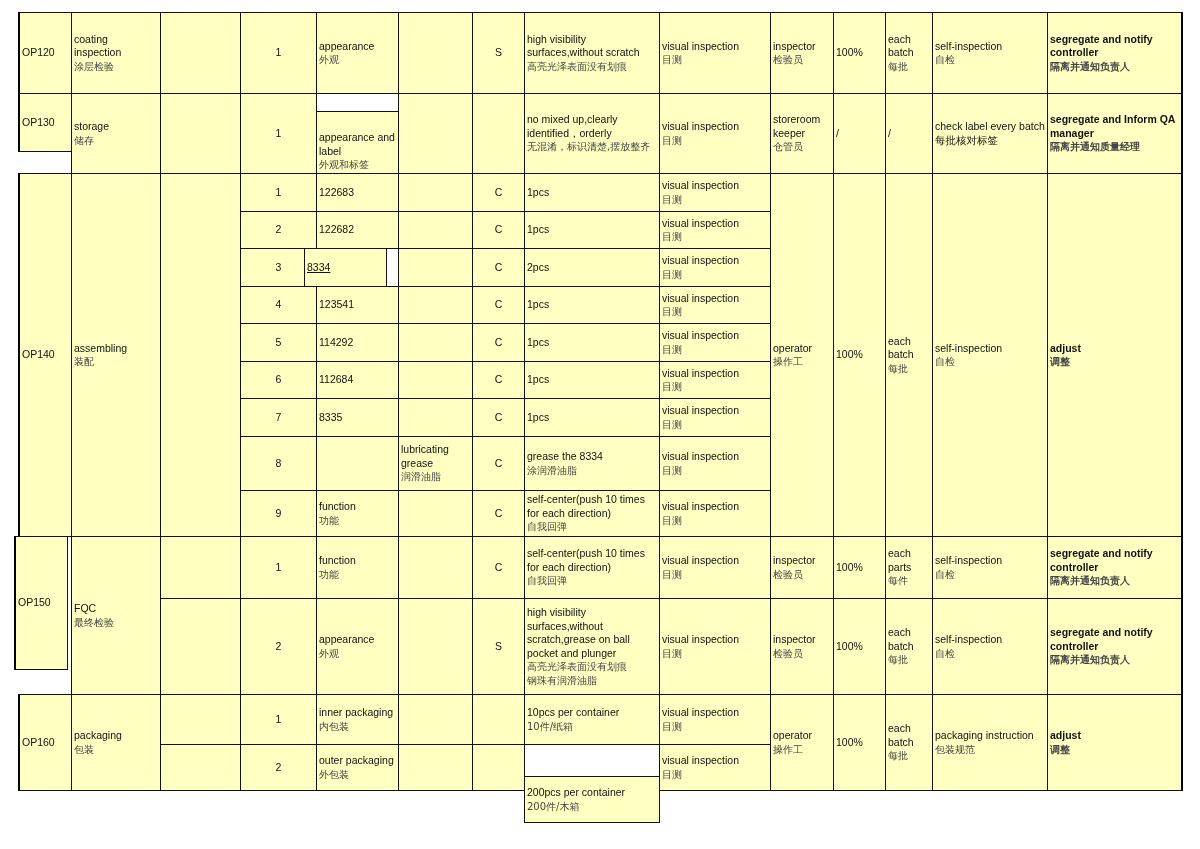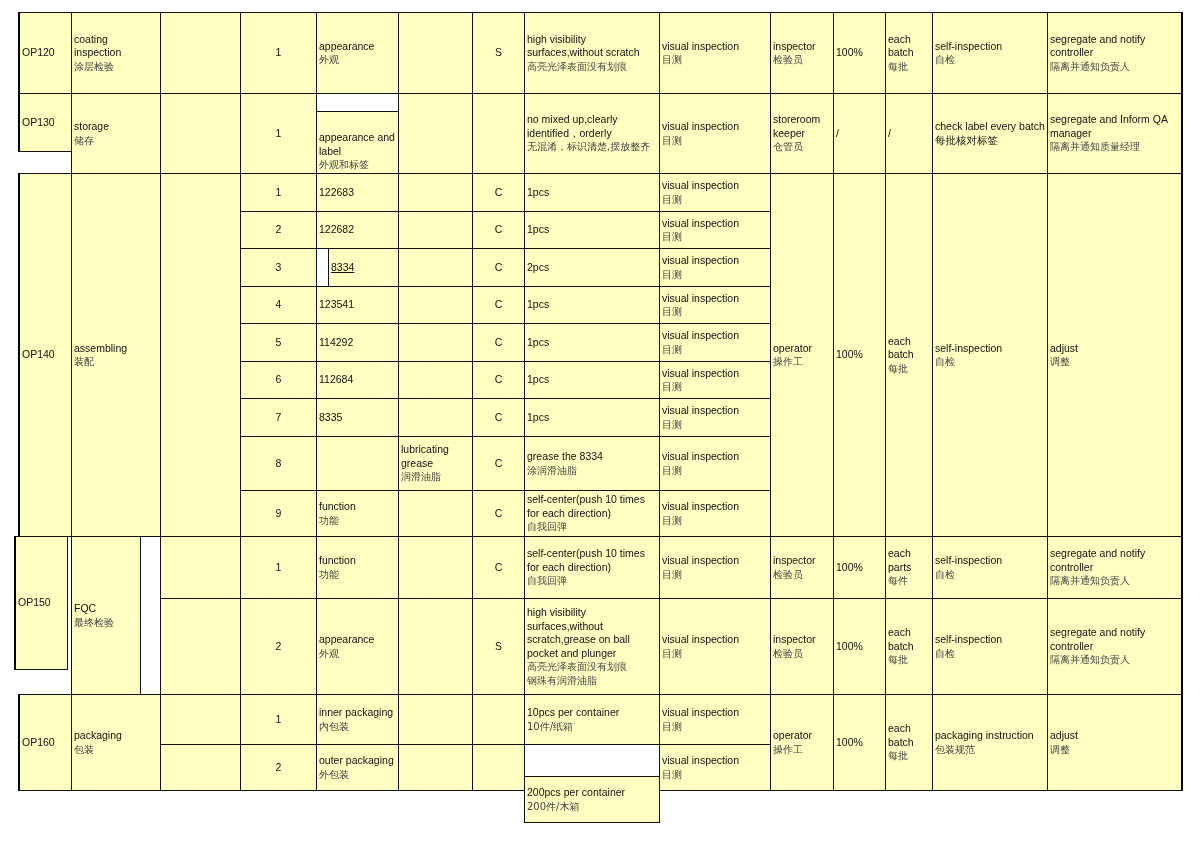--- a/index.html
+++ b/index.html
@@ -8,21 +8,21 @@
   #sheet { position:absolute; left:0; top:0; width:1200px; height:849px; }
   .cell { position:absolute; box-sizing:border-box; background:#FFFFC2;
           border:1px solid #111; display:flex; align-items:center;
           padding:0 2px; font-size:10.5px; line-height:13.5px; color:#111;
           overflow:hidden; }
   .cell.center { justify-content:center; text-align:center; }
   .cell .txt { display:block; white-space:pre-line; }
   .cell .en { display:block; color:#111; }
   .cell .zh { display:block; color:#444; font-family:"DejaVu Sans",sans-serif; font-size:10px; }
   .thick-l { border-left:2px solid #000; }
-  .thick-r { border-right:2px solid #000; }
+  .thick-r { border-right:2px solid #000;font-weight:bold; }
 </style>
 </head>
 <body>
 
 <div id="sheet">
     <div class="cell thick-l" style="left: 18px; top: 12px; width: 54px; height: 82px;">
       <span class="txt"><span class="en">OP120</span></span>
     </div>
     <div class="cell" style="left: 71px; top: 12px; width: 90px; height: 82px;">
       <span class="txt"><span class="en">coating inspection</span><span class="zh">涂层检验</span></span>
@@ -146,21 +146,21 @@
     </div>
     <div class="cell" style="left: 524px; top: 211px; width: 136px; height: 38px;">
       <span class="txt"><span class="en">1pcs</span></span>
     </div>
     <div class="cell" style="left: 659px; top: 211px; width: 112px; height: 38px;">
       <span class="txt"><span class="en">visual inspection</span><span class="zh">目测</span></span>
     </div>
     <div class="cell center" style="left: 240px; top: 248px; width: 77px; height: 39px;">
       <span class="txt"><span class="en">3</span></span>
     </div>
-    <div class="cell" style="left: 328px; top: 248px; width: 83px; height: 39px; text-decoration: underline;">
+    <div class="cell" style="left: 304px; top: 248px; width: 83px; height: 39px; text-decoration: underline;">
       <span class="txt"><span class="en">8334</span></span>
     </div>
     <div class="cell" style="left: 398px; top: 248px; width: 75px; height: 39px;">
       <span class="txt"></span>
     </div>
     <div class="cell center" style="left: 472px; top: 248px; width: 53px; height: 39px;">
       <span class="txt"><span class="en">C</span></span>
     </div>
     <div class="cell" style="left: 524px; top: 248px; width: 136px; height: 39px;">
       <span class="txt"><span class="en">2pcs</span></span>
@@ -287,21 +287,21 @@
     </div>
     <div class="cell" style="left: 932px; top: 173px; width: 116px; height: 364px;">
       <span class="txt"><span class="en">self-inspection</span><span class="zh">自检</span></span>
     </div>
     <div class="cell thick-r" style="left: 1047px; top: 173px; width: 136px; height: 364px;">
       <span class="txt"><span class="en">adjust</span><span class="zh">调整</span></span>
     </div>
     <div class="cell thick-l" style="left: 14px; top: 536px; width: 54px; height: 134px;">
       <span class="txt"><span class="en">OP150</span></span>
     </div>
-    <div class="cell" style="left: 71px; top: 536px; width: 70px; height: 159px;">
+    <div class="cell" style="left: 71px; top: 536px; width: 90px; height: 159px;">
       <span class="txt"><span class="en">FQC</span><span class="zh">最终检验</span></span>
     </div>
     <div class="cell" style="left: 160px; top: 536px; width: 81px; height: 63px;">
       <span class="txt"></span>
     </div>
     <div class="cell center" style="left: 240px; top: 536px; width: 77px; height: 63px;">
       <span class="txt"><span class="en">1</span></span>
     </div>
     <div class="cell" style="left: 316px; top: 536px; width: 83px; height: 63px;">
       <span class="txt"><span class="en">function</span><span class="zh">功能</span></span>

